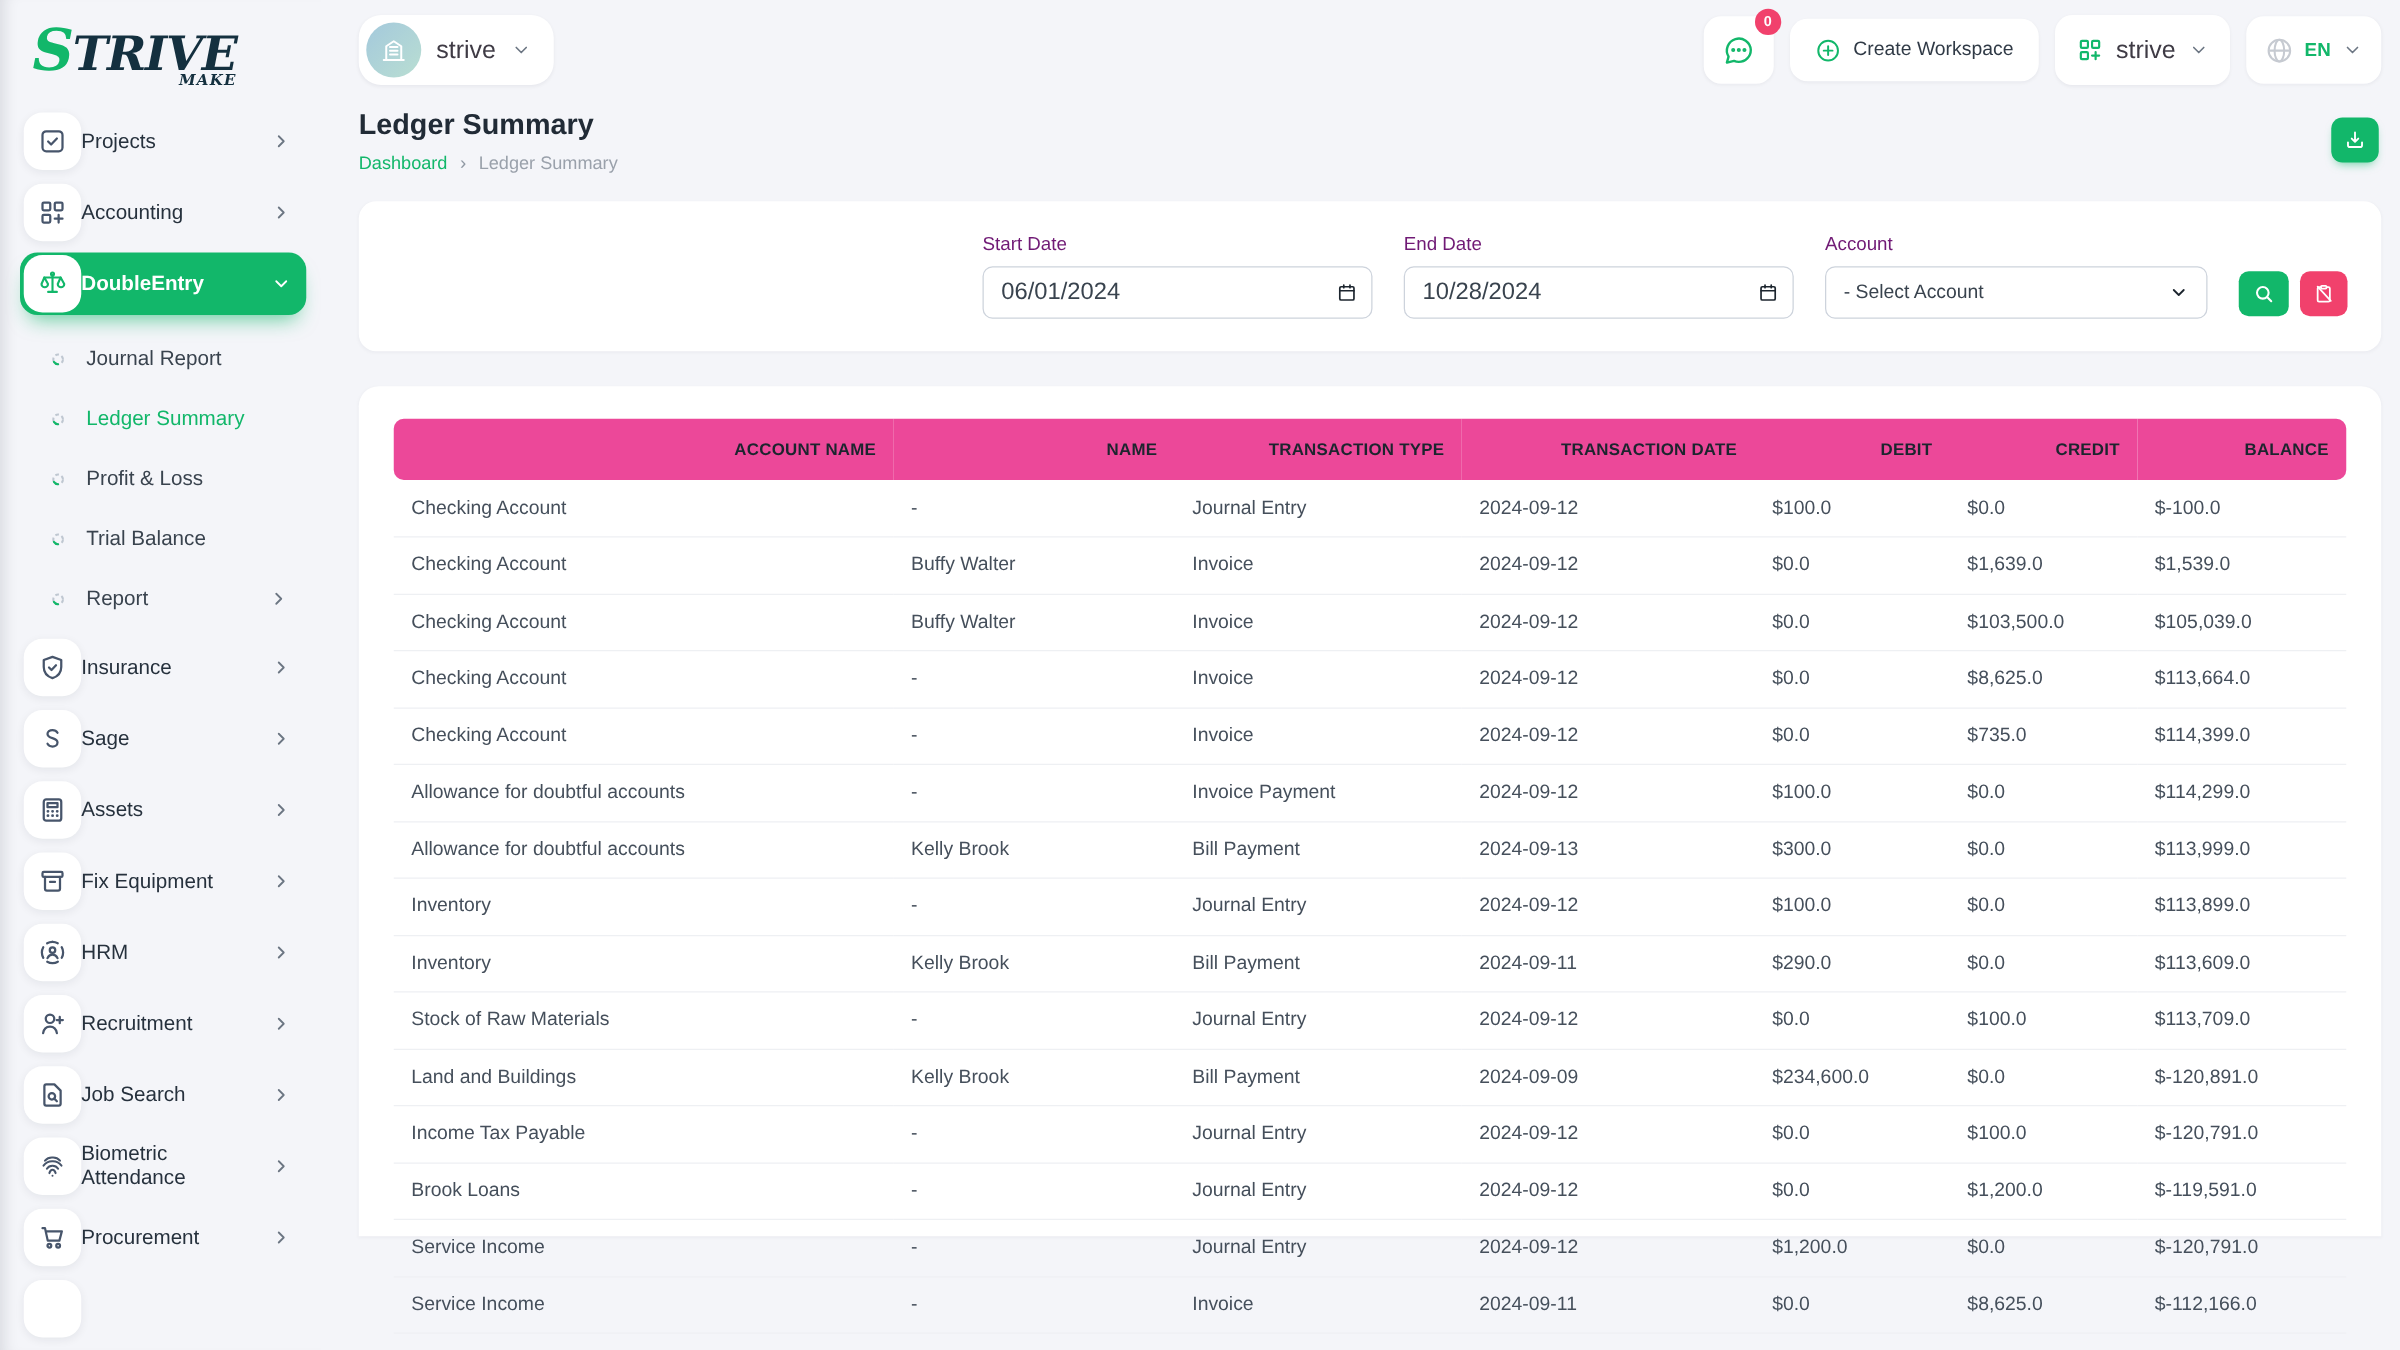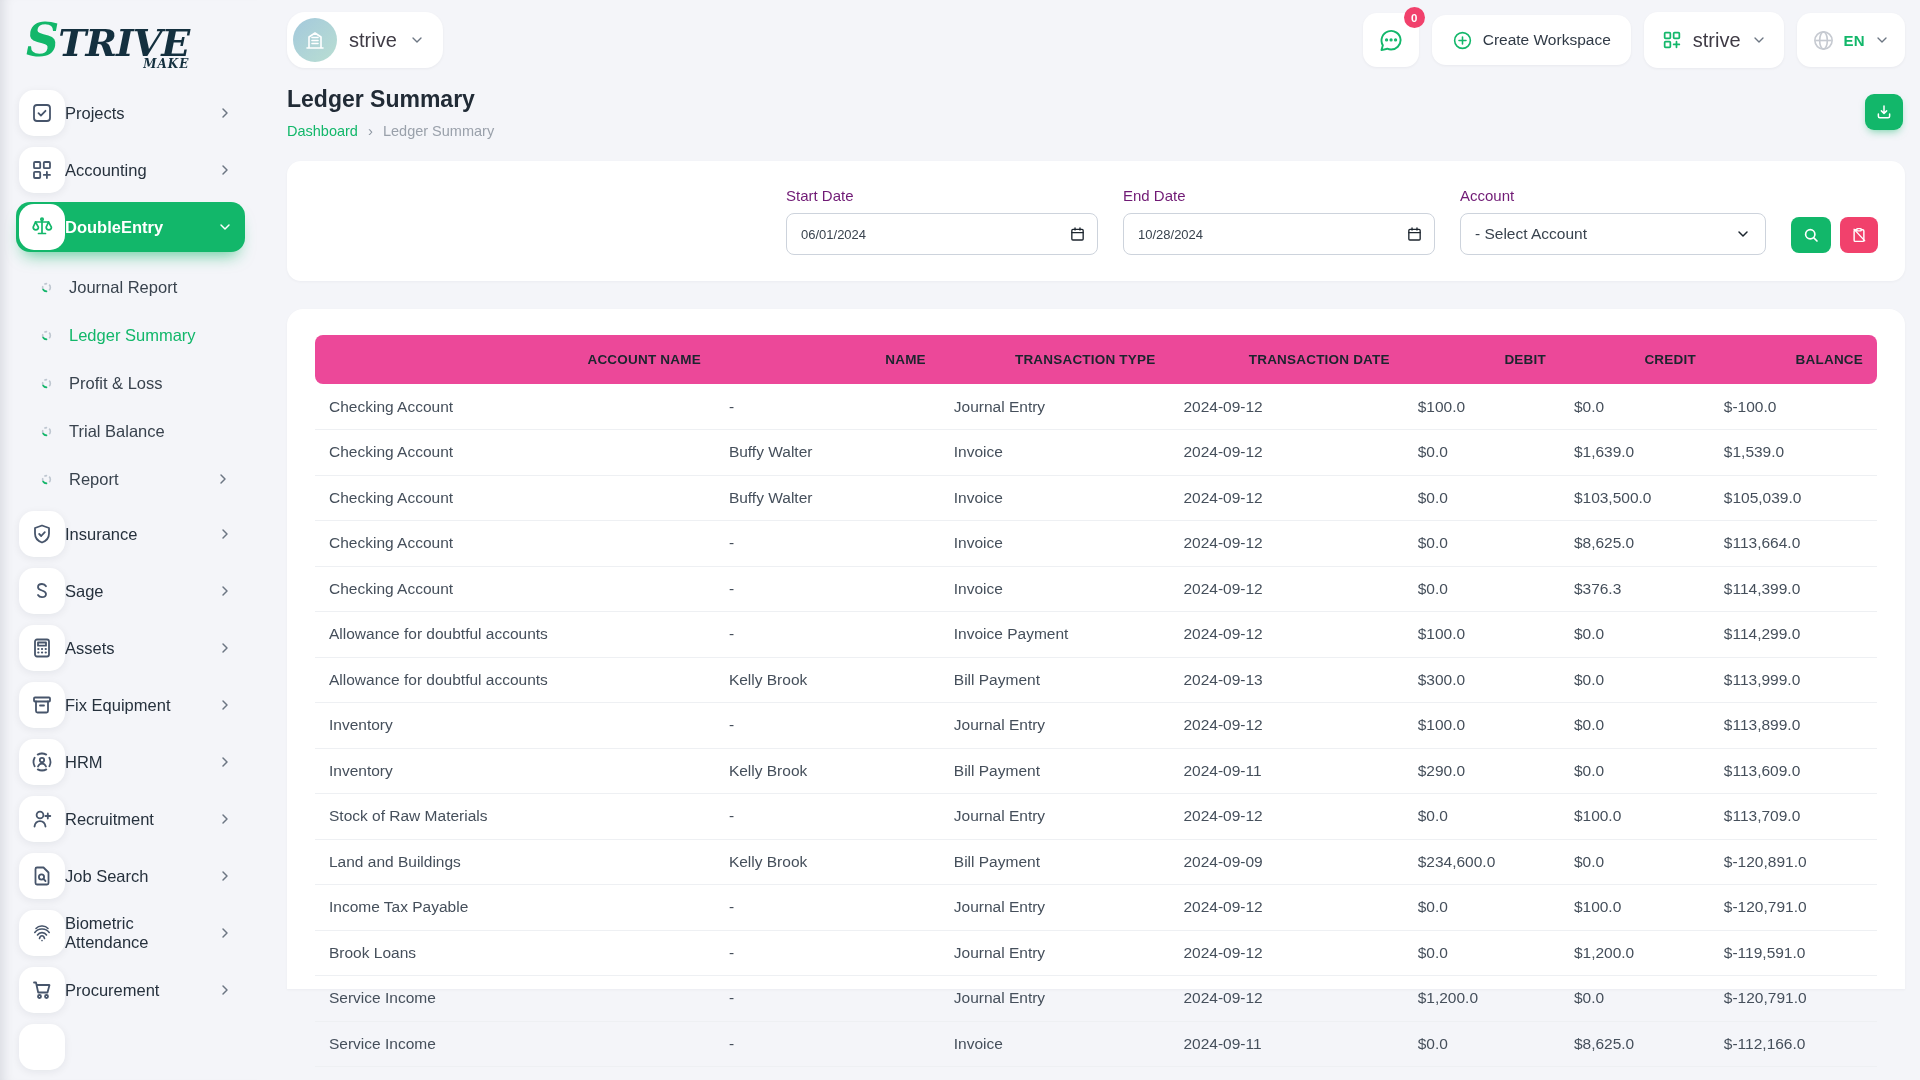--- a/index.html
+++ b/index.html
@@ -90,21 +90,21 @@
     box-shadow:0 4px 8px -3px rgba(18,183,106,.6);}
   .export-btn svg{ width:18px; height:18px; }
 
   
   .filter-card{ margin-top:22px; background:var(--card); border-radius:14px; height:120px;
     display:flex; align-items:center; justify-content:flex-end; gap:25px; padding:0 27px;
     box-shadow:0 1px 3px rgba(16,24,40,.04);}
   .field label{ display:block; font-size:15px; color:#701a75; margin-bottom:9px; }
   .control{ position:relative; }
   .control input{ width:312px; height:42px; border:1px solid var(--border); border-radius:8px;
-    padding:0 38px 0 14px; font-size:13px; color:#39434e; background:#fff;
+    padding:0 38px 0 14px; font-size:19px; color:#39434e; background:#fff;
     font-family:"Liberation Sans", sans-serif; }
   .cal-ico{ position:absolute; right:12px; top:50%; transform:translateY(-50%); color:#1c252e; display:flex; pointer-events:none;}
   .cal-ico svg{ width:17px; height:17px;}
   .select-box{ width:306px; height:42px; border:1px solid var(--border); border-radius:8px;
     display:flex; align-items:center; justify-content:space-between; padding:0 14px; font-size:15.5px;
     color:#39434e; background:#fff; cursor:pointer;}
   .select-box .chevd{ color:#1c252e; display:flex;}
   .select-box .chevd svg{ width:16px; height:16px;}
   .filter-actions{ display:flex; gap:9px; align-self:center; margin-top:27px;}
   .icon-btn{ border:none; border-radius:8px; display:flex; align-items:center; justify-content:center;
@@ -574,21 +574,21 @@
               <td>$0.0</td>
               <td>$8,625.0</td>
               <td>$113,664.0</td>
             </tr>
             <tr>
               <td>Checking Account</td>
               <td>-</td>
               <td>Invoice</td>
               <td>2024-09-12</td>
               <td>$0.0</td>
-              <td>$376.3</td>
+              <td>$735.0</td>
               <td>$114,399.0</td>
             </tr>
             <tr>
               <td>Allowance for doubtful accounts</td>
               <td>-</td>
               <td>Invoice Payment</td>
               <td>2024-09-12</td>
               <td>$100.0</td>
               <td>$0.0</td>
               <td>$114,299.0</td>

